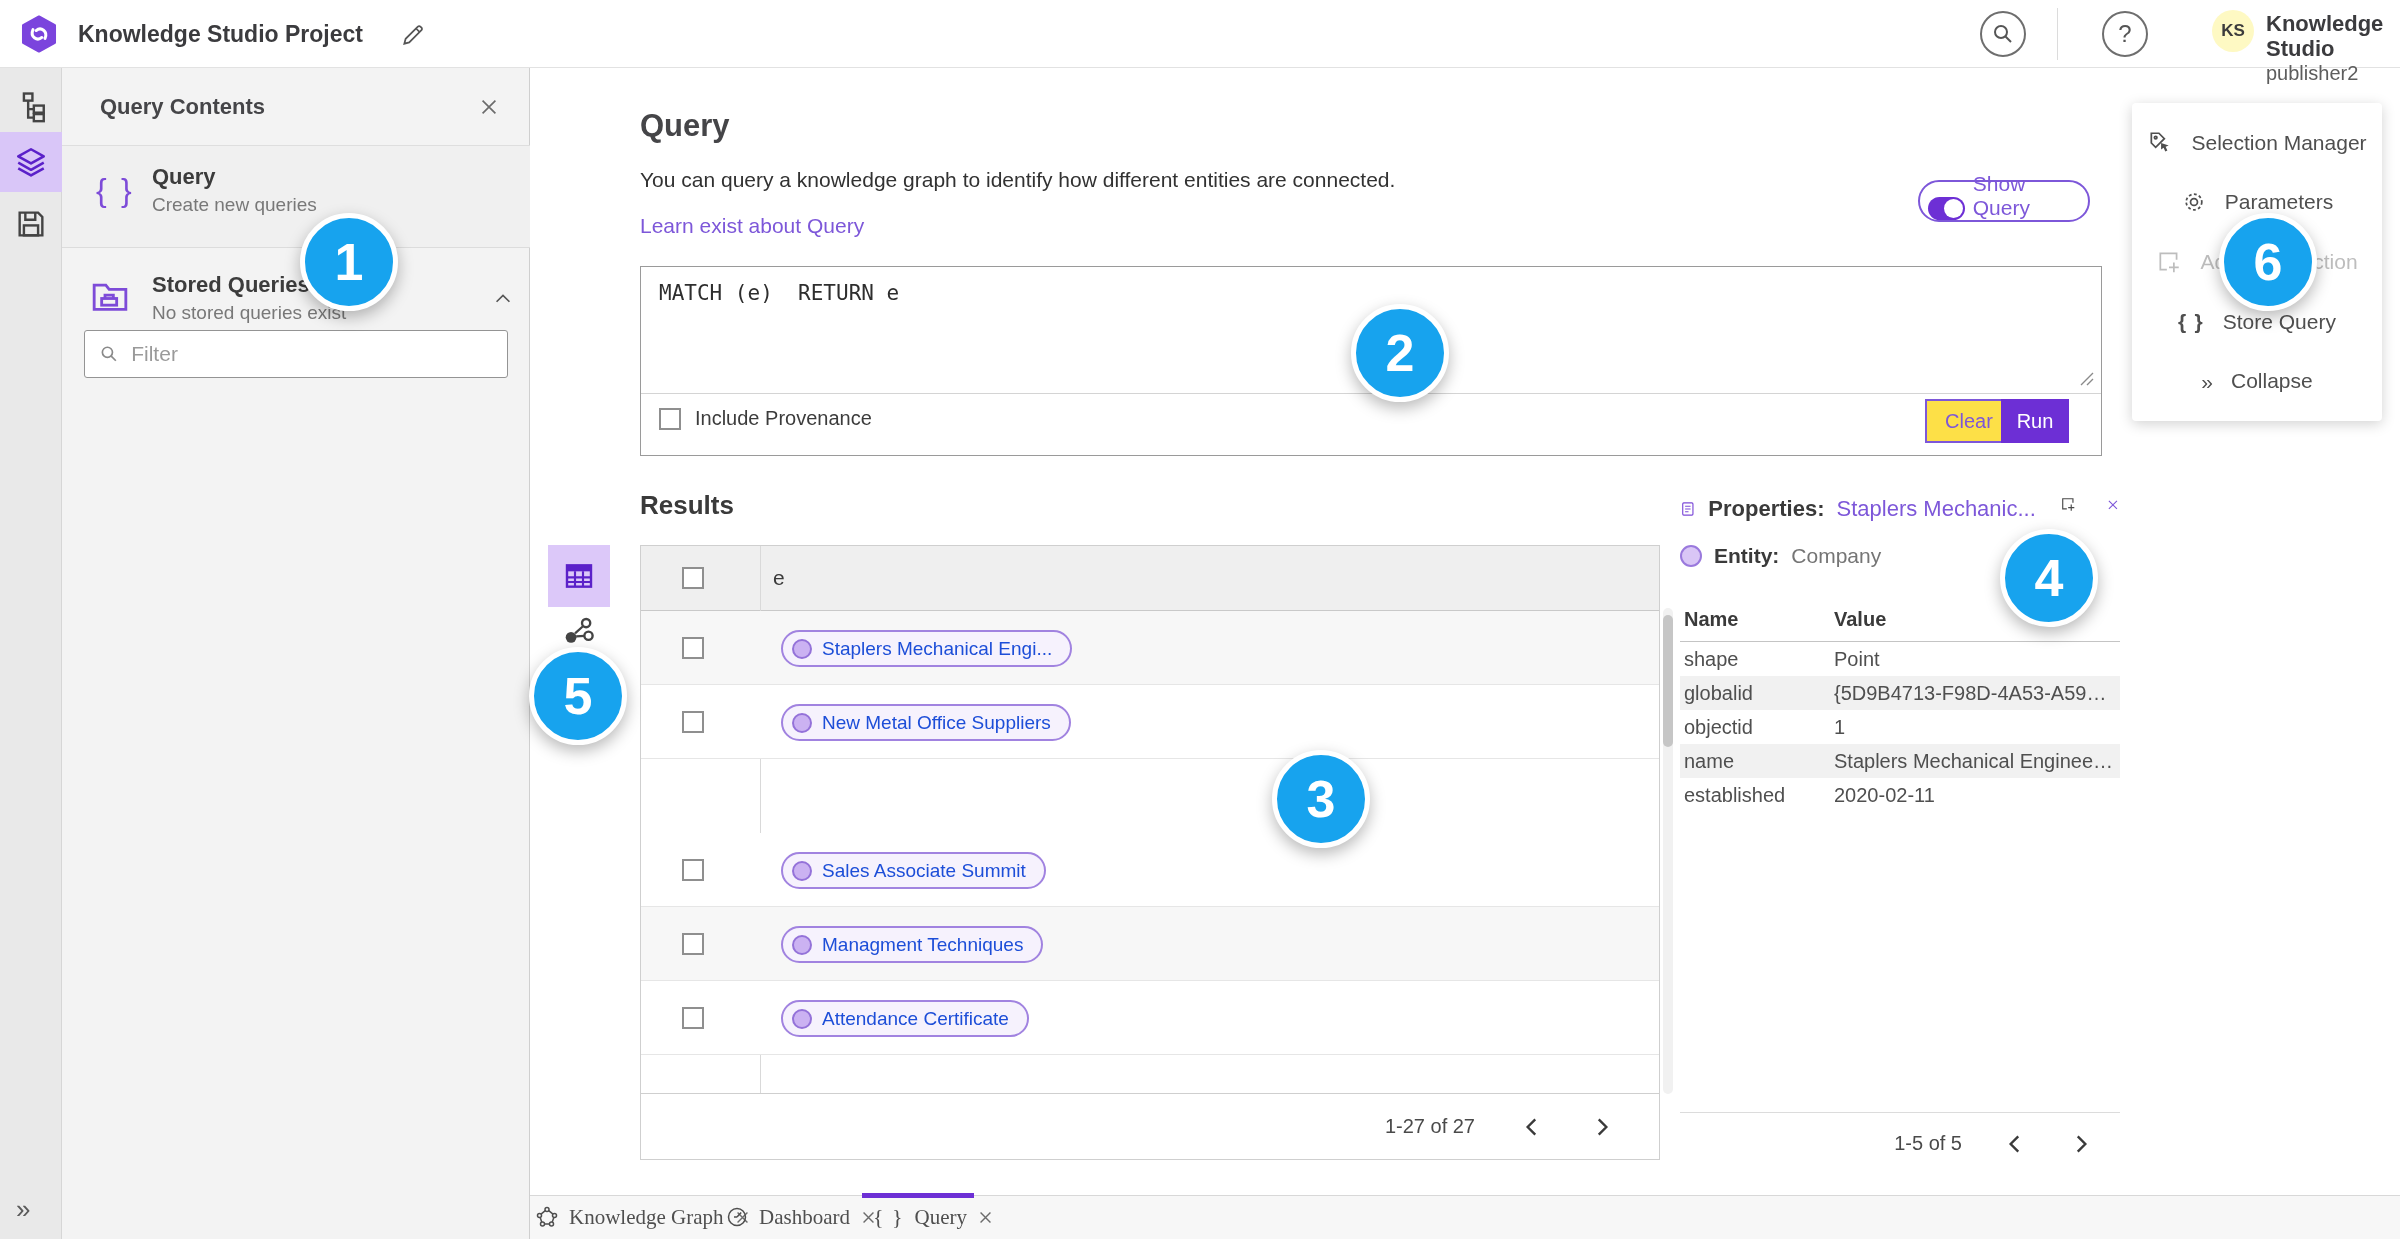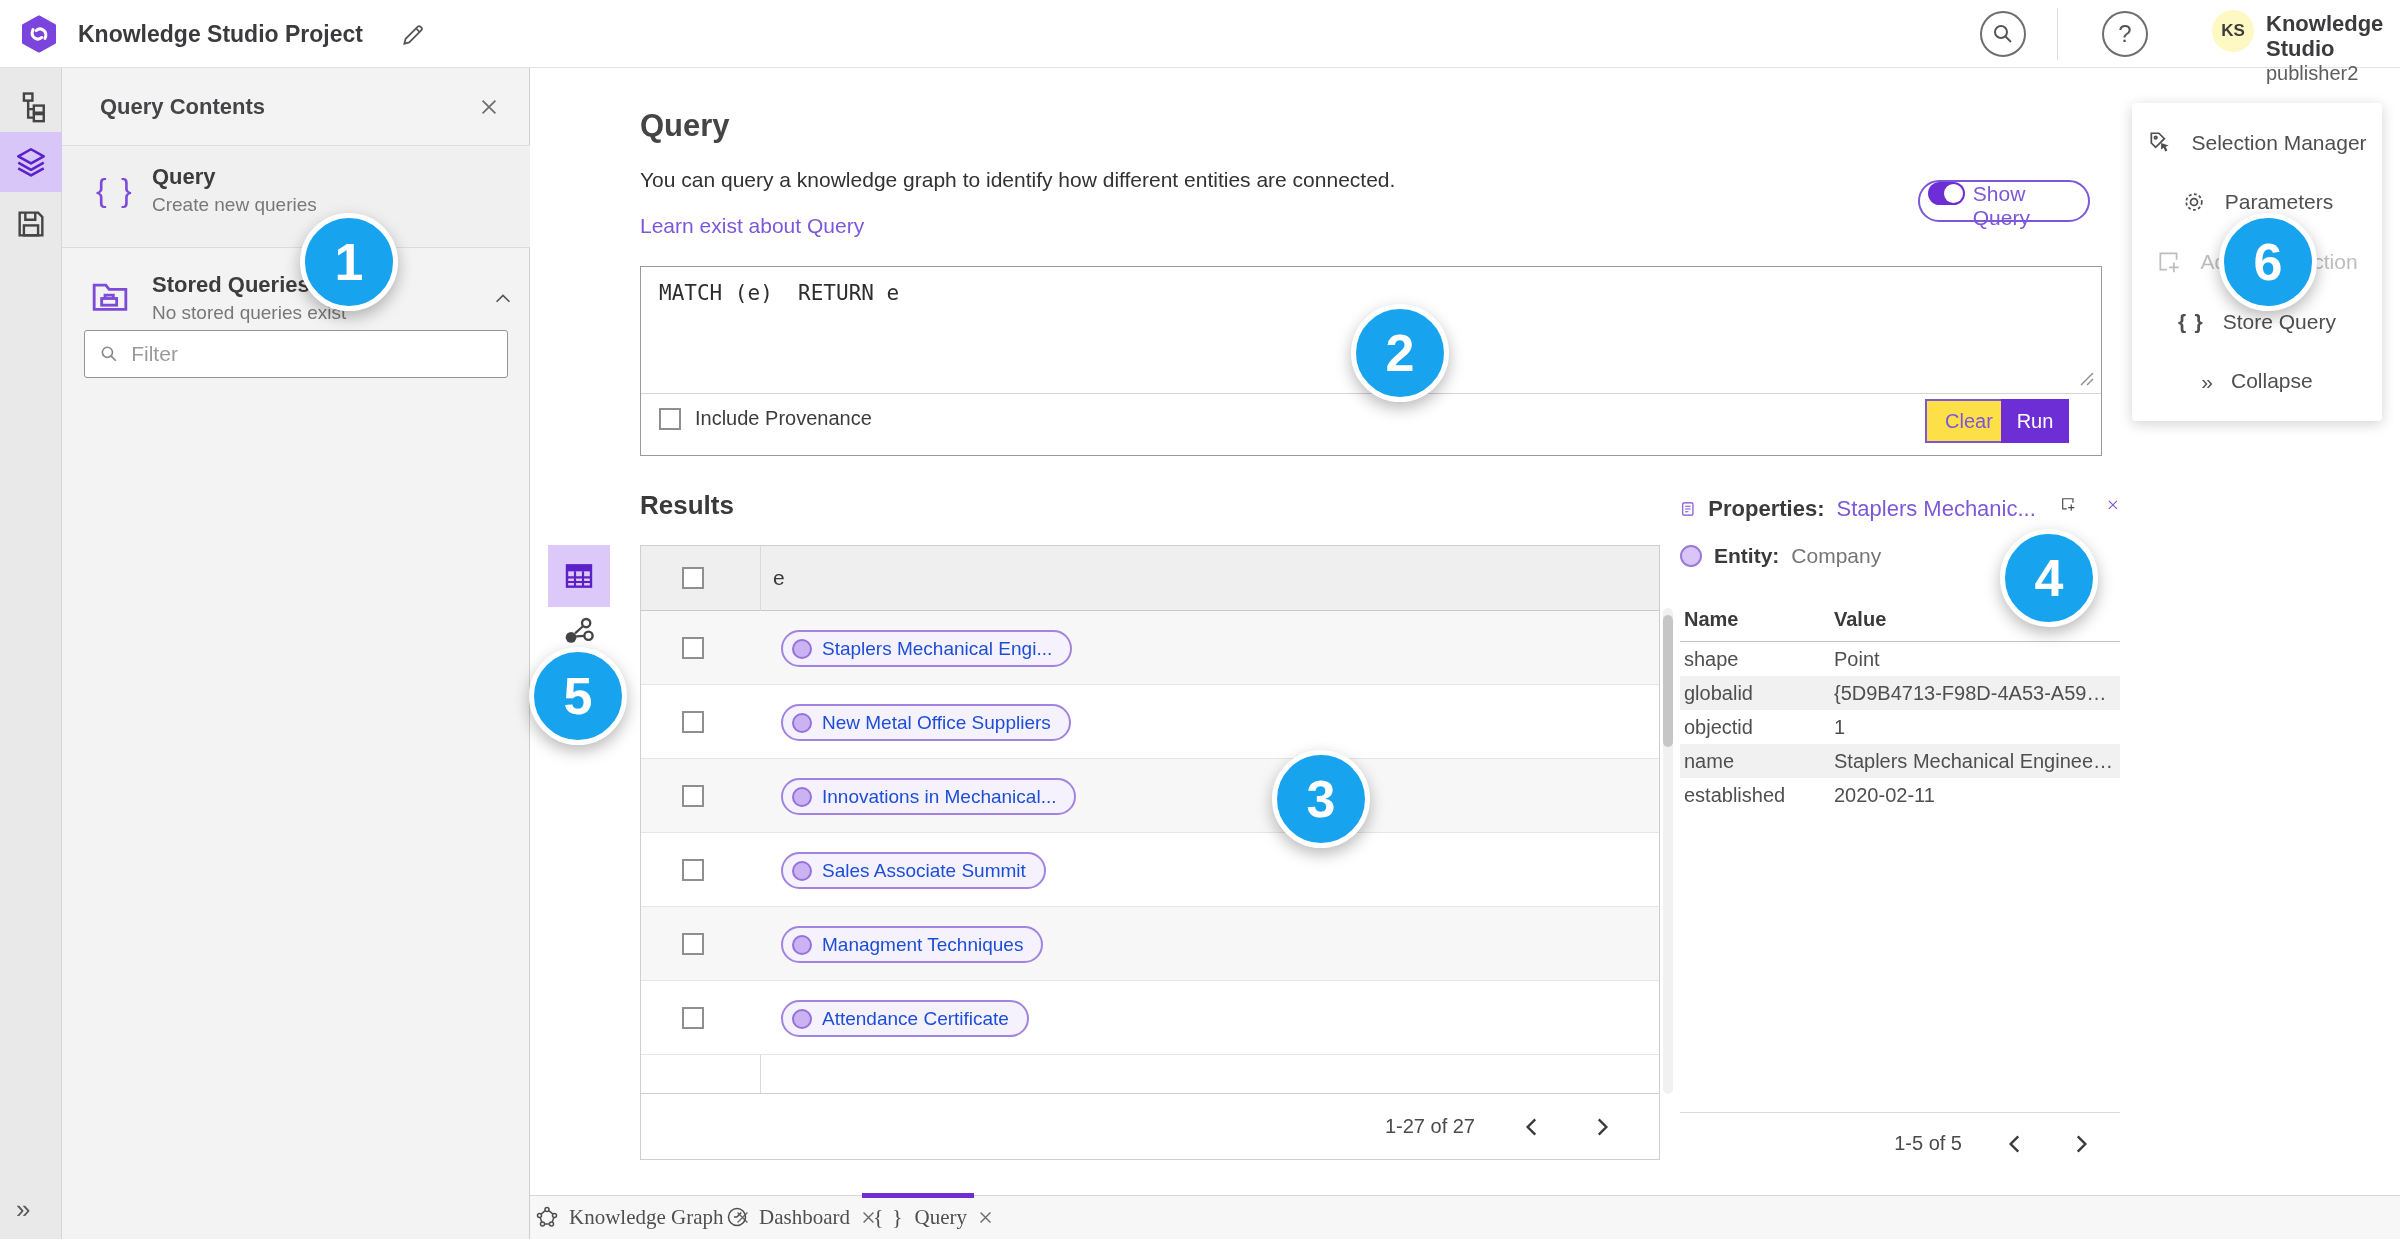--- a/index.html
+++ b/index.html
@@ -49,21 +49,21 @@
   .stored-head{left:62px;top:258px;width:468px;height:96px;cursor:pointer;}
   .chevron-up{left:492px;top:288px;width:22px;height:22px;color:#555;}
   .filter-box{left:84px;top:330px;width:424px;height:48px;background:#fff;border:1px solid #949494;border-radius:3px;display:flex;align-items:center;padding:0 14px;gap:12px;}
   .filter-box input{border:none;outline:none;font-size:21px;font-family:"Liberation Sans",sans-serif;color:#444;width:100%;background:transparent;}
   .filter-box input::placeholder{color:#9a9a9a;}
 
   
   .h1{left:640px;top:108px;font-size:31px;font-weight:700;color:#454548;}
   .desc{left:640px;top:168px;font-size:21px;color:#323232;}
   .learn-link{left:640px;top:214px;font-size:21px;color:var(--link);cursor:pointer;}
-  .show-query{left:1918px;top:180px;width:172px;height:42px;border:2px solid var(--link);border-radius:22px;display:flex;align-items:flex-start;gap:8px;padding:0 14px 0 8px;cursor:pointer;background:#fff;}
+  .show-query{left:1918px;top:180px;width:172px;height:42px;border:2px solid var(--link);border-radius:22px;display:flex;align-items:flex-end;gap:8px;padding:0 14px 0 8px;cursor:pointer;background:#fff;}
   .toggle{width:42px;height:23px;border-radius:12px;background:var(--accent);position:relative;}
   .toggle-knob{position:absolute;right:2px;top:2px;width:19px;height:19px;border-radius:50%;background:#fff;}
   .show-query span{font-size:21px;color:var(--link);}
   .code-card{left:640px;top:266px;width:1462px;height:190px;border:1px solid #9a9a9a;background:#fff;}
   .code-text{left:18px;top:14px;font-family:"DejaVu Sans Mono",monospace;font-size:21px;color:#2e2e2e;white-space:pre;}
   .resize-handle{right:6px;top:104px;width:16px;height:16px;position:absolute;color:#8a8a8a;}
   .code-divider{left:0;top:126px;width:1460px;height:1px;background:#d4d4d4;}
   .cb{width:22px;height:22px;border:2px solid #8f8f8f;background:#fff;display:inline-block;cursor:pointer;}
   .prov-row{left:18px;top:140px;display:flex;align-items:center;gap:14px;position:absolute;}
   .prov-row span{font-size:20px;color:#3c3c3c;}
@@ -290,27 +290,20 @@
         <span>Staplers Mechanical Engi...</span>
       </div>
   </div>
   <div class="r-row" style="top:139px;">
     <span class="cb"></span>
     <div class="pill">
         <span class="pill-dot"></span>
         <span>New Metal Office Suppliers</span>
       </div>
   </div>
-  <div class="r-row odd" style="top:213px;">
-    <span class="cb"></span>
-    <div class="pill">
-        <span class="pill-dot"></span>
-        <span>Innovations in Mechanical...</span>
-      </div>
-  </div>
   <div class="r-row" style="top:287px;">
     <span class="cb"></span>
     <div class="pill">
         <span class="pill-dot"></span>
         <span>Sales Associate Summit</span>
       </div>
   </div>
   <div class="r-row odd" style="top:361px;">
     <span class="cb"></span>
     <div class="pill">

